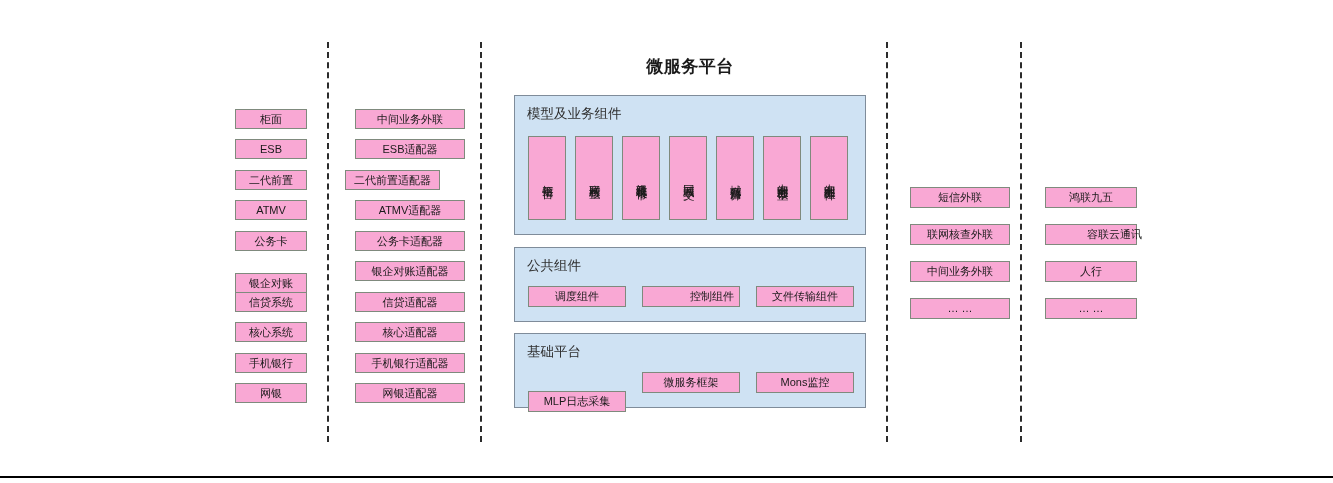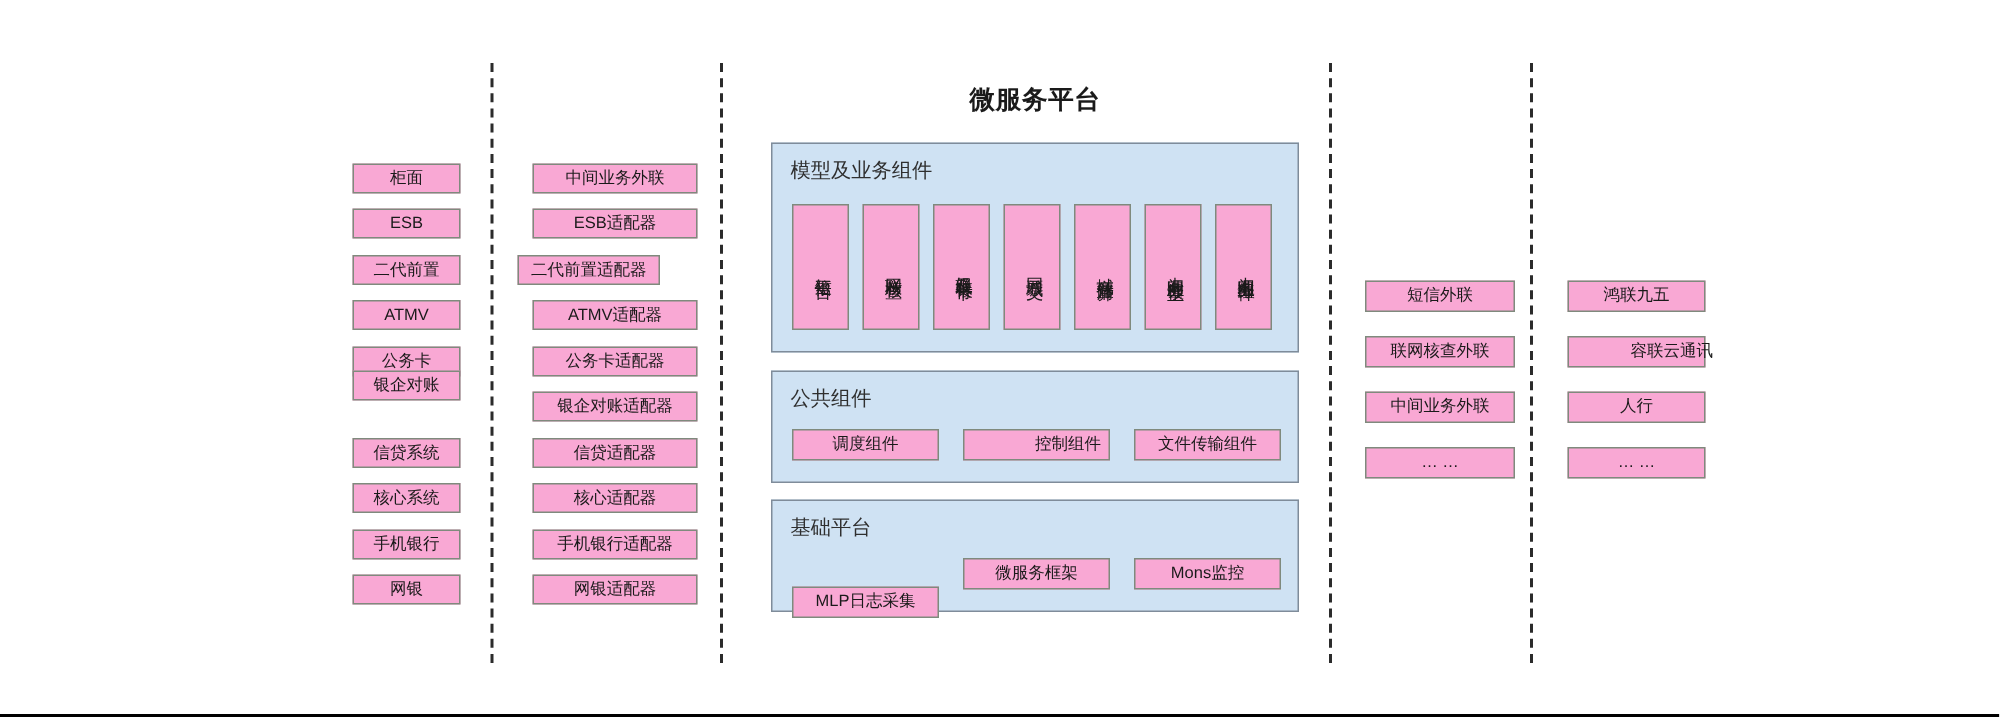--- a/index.html
+++ b/index.html
@@ -101,21 +101,21 @@
   <div class="divider" style="left:327px;"></div>
   <div class="divider" style="left:480px;"></div>
   <div class="divider" style="left:886px;"></div>
   <div class="divider" style="left:1020px;"></div>
 
   <div class="node" style="left:235px; top:109px; width:72px; height:20px;">柜面</div>
   <div class="node" style="left:235px; top:139px; width:72px; height:20px;">ESB</div>
   <div class="node" style="left:235px; top:170px; width:72px; height:20px;">二代前置</div>
   <div class="node" style="left:235px; top:200px; width:72px; height:20px;">ATMV</div>
   <div class="node" style="left:235px; top:231px; width:72px; height:20px;">公务卡</div>
-  <div class="node" style="left:235px; top:247px; width:72px; height:20px;">银企对账</div>
+  <div class="node" style="left:235px; top:273px; width:72px; height:20px;">银企对账</div>
   <div class="node" style="left:235px; top:292px; width:72px; height:20px;">信贷系统</div>
   <div class="node" style="left:235px; top:322px; width:72px; height:20px;">核心系统</div>
   <div class="node" style="left:235px; top:353px; width:72px; height:20px;">手机银行</div>
   <div class="node" style="left:235px; top:383px; width:72px; height:20px;">网银</div>
 
   <div class="node" style="left:355px; top:109px; width:110px; height:20px;">中间业务外联</div>
   <div class="node" style="left:355px; top:139px; width:110px; height:20px;">ESB适配器</div>
   <div class="node" style="left:345px; top:170px; width:95px; height:20px;">二代前置适配器</div>
   <div class="node" style="left:355px; top:200px; width:110px; height:20px;">ATMV适配器</div>
   <div class="node" style="left:355px; top:231px; width:110px; height:20px;">公务卡适配器</div>

